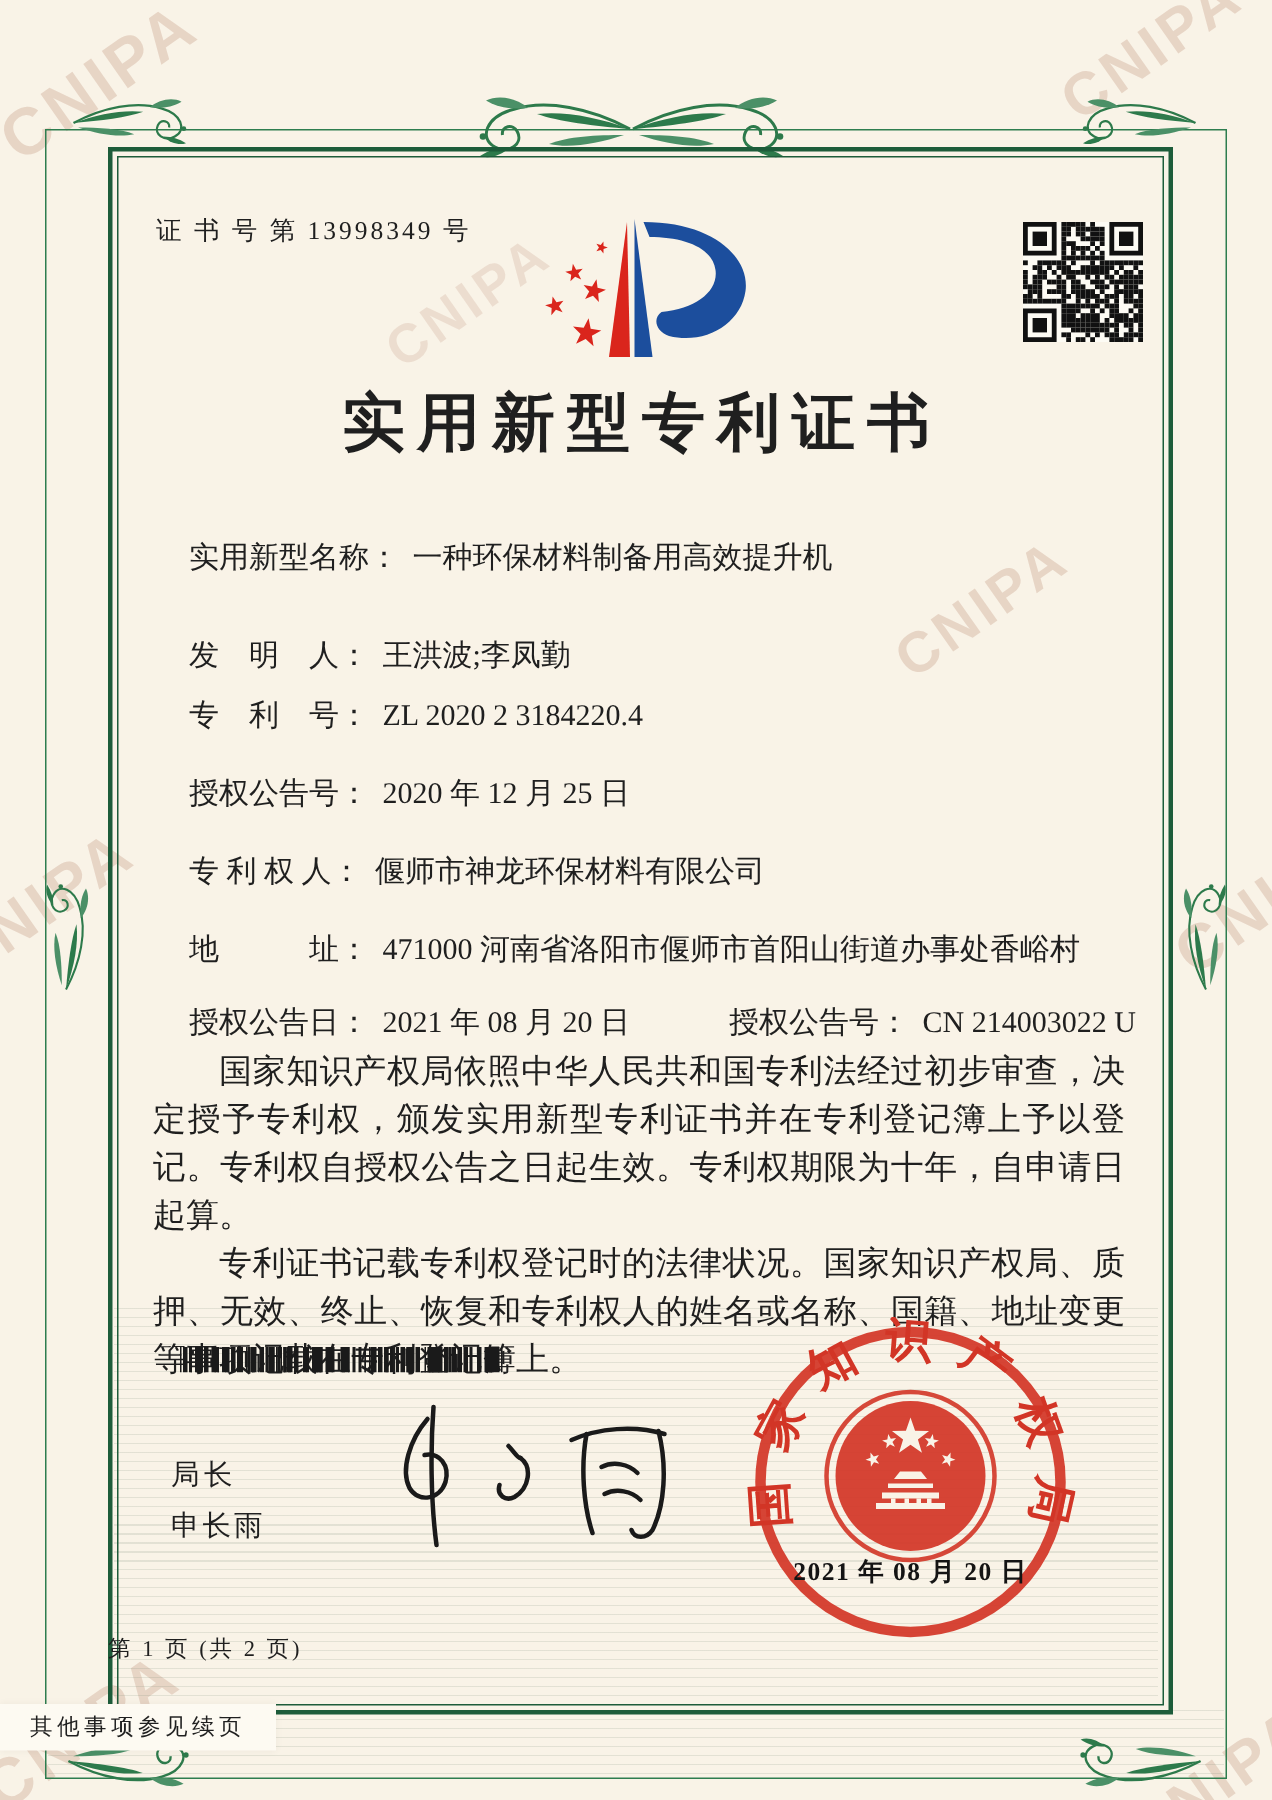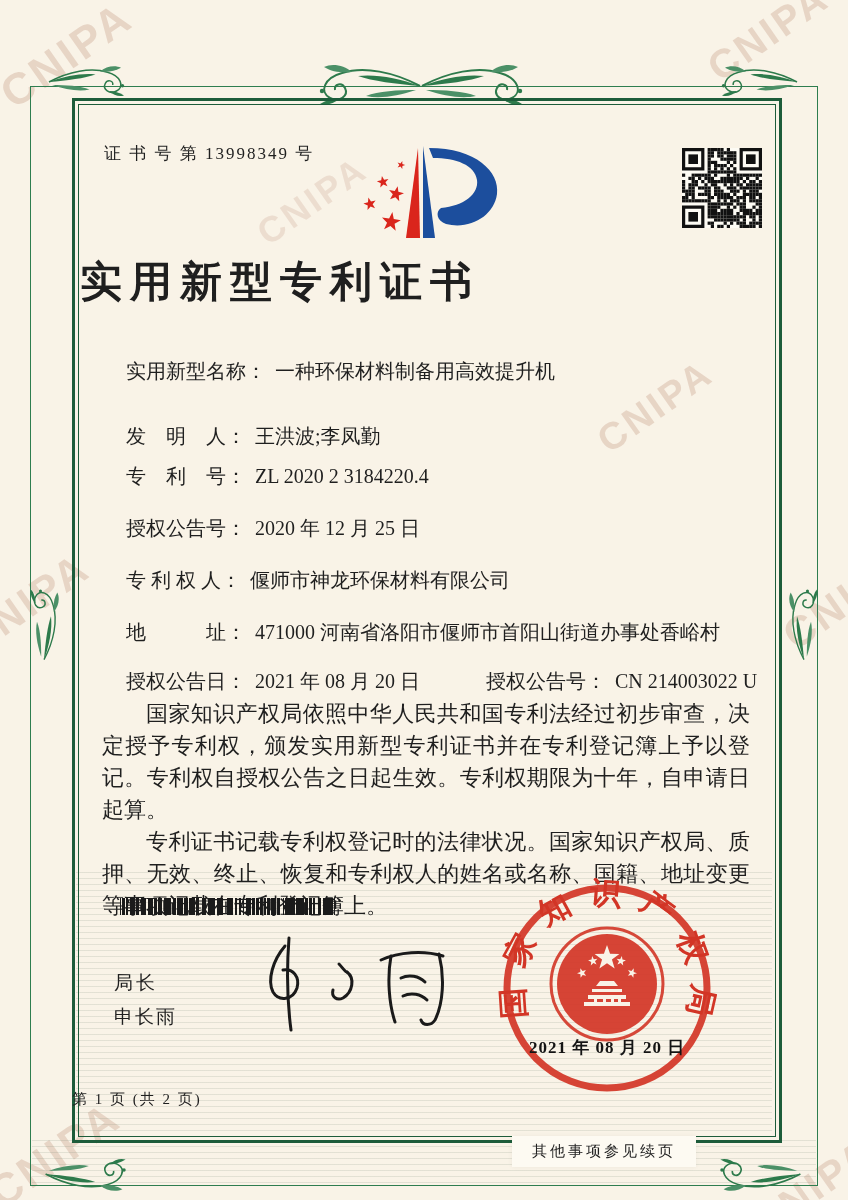--- a/index.html
+++ b/index.html
@@ -16,38 +16,38 @@
   
   .border-outer{position:absolute;left:72px;top:98px;width:704px;height:1039px;
         border:3px solid #1d5c3a;z-index:2;}
   .border-inner{position:absolute;inset:3px;border:1px solid #1d5c3a;}
   
   .guilloche{position:absolute;z-index:1;
         background:repeating-linear-gradient(180deg,rgba(110,130,110,0.16) 0 1px,rgba(0,0,0,0) 1px 6px);}
   .cert-no{position:absolute;left:104px;top:142px;font-size:17px;letter-spacing:2px;z-index:4;}
   .logo{position:absolute;left:338px;top:134px;z-index:4;}
   .qr{position:absolute;left:682px;top:148px;z-index:4;background:#fdfbf4;}
-  .title{position:absolute;left:72px;top:254px;width:704px;text-align:left;font-size:42px;
+  .title{position:absolute;left:72px;top:254px;width:704px;text-align:center;font-size:42px;
         font-weight:700;letter-spacing:8px;text-indent:8px;z-index:4;}
   .field-row{position:absolute;left:104px;font-size:20px;white-space:nowrap;z-index:4;margin-left:22px;}
   .field-row .val{margin-left:9px;}
   .field-row .label2{margin-left:66px;}
   .body-text{position:absolute;left:102px;top:698px;width:648px;font-size:22px;
         line-height:32px;text-align:justify;z-index:4;}
   .body-text p{margin:0;text-indent:2em;}
   .barcode{position:absolute;left:120px;top:898px;z-index:4;}
   .director-label{position:absolute;left:114px;top:970px;font-size:19px;letter-spacing:3px;z-index:4;}
   .director-name{position:absolute;left:114px;top:1004px;font-size:19px;letter-spacing:2px;z-index:4;}
   .signature{position:absolute;left:243px;top:934px;z-index:5;}
   .seal{position:absolute;left:497px;top:878px;z-index:4;}
   .seal-date{position:absolute;left:497px;top:1036px;width:220px;text-align:center;
         font-size:17px;color:#141414;letter-spacing:1px;z-index:6;font-weight:600;}
   .page-number{position:absolute;left:72px;top:1090px;width:704px;text-align:left;
         font-size:15px;letter-spacing:2px;z-index:4;}
-  .footer-note{position:absolute;left:0;top:1136px;width:696px;text-align:right;z-index:6;}
+  .footer-note{position:absolute;left:0;top:1136px;width:696px;text-align:left;z-index:6;}
   .footer-note span{display:inline-block;background:#fdfaf2;padding:6px 20px;font-size:15px;
         letter-spacing:3px;box-shadow:0 0 5px rgba(0,0,0,0.05);}
 </style>
 </head>
 <body>
 
 <div class="page">
 
   <svg width="0" height="0" style="position:absolute" aria-hidden="true">
     <defs>

